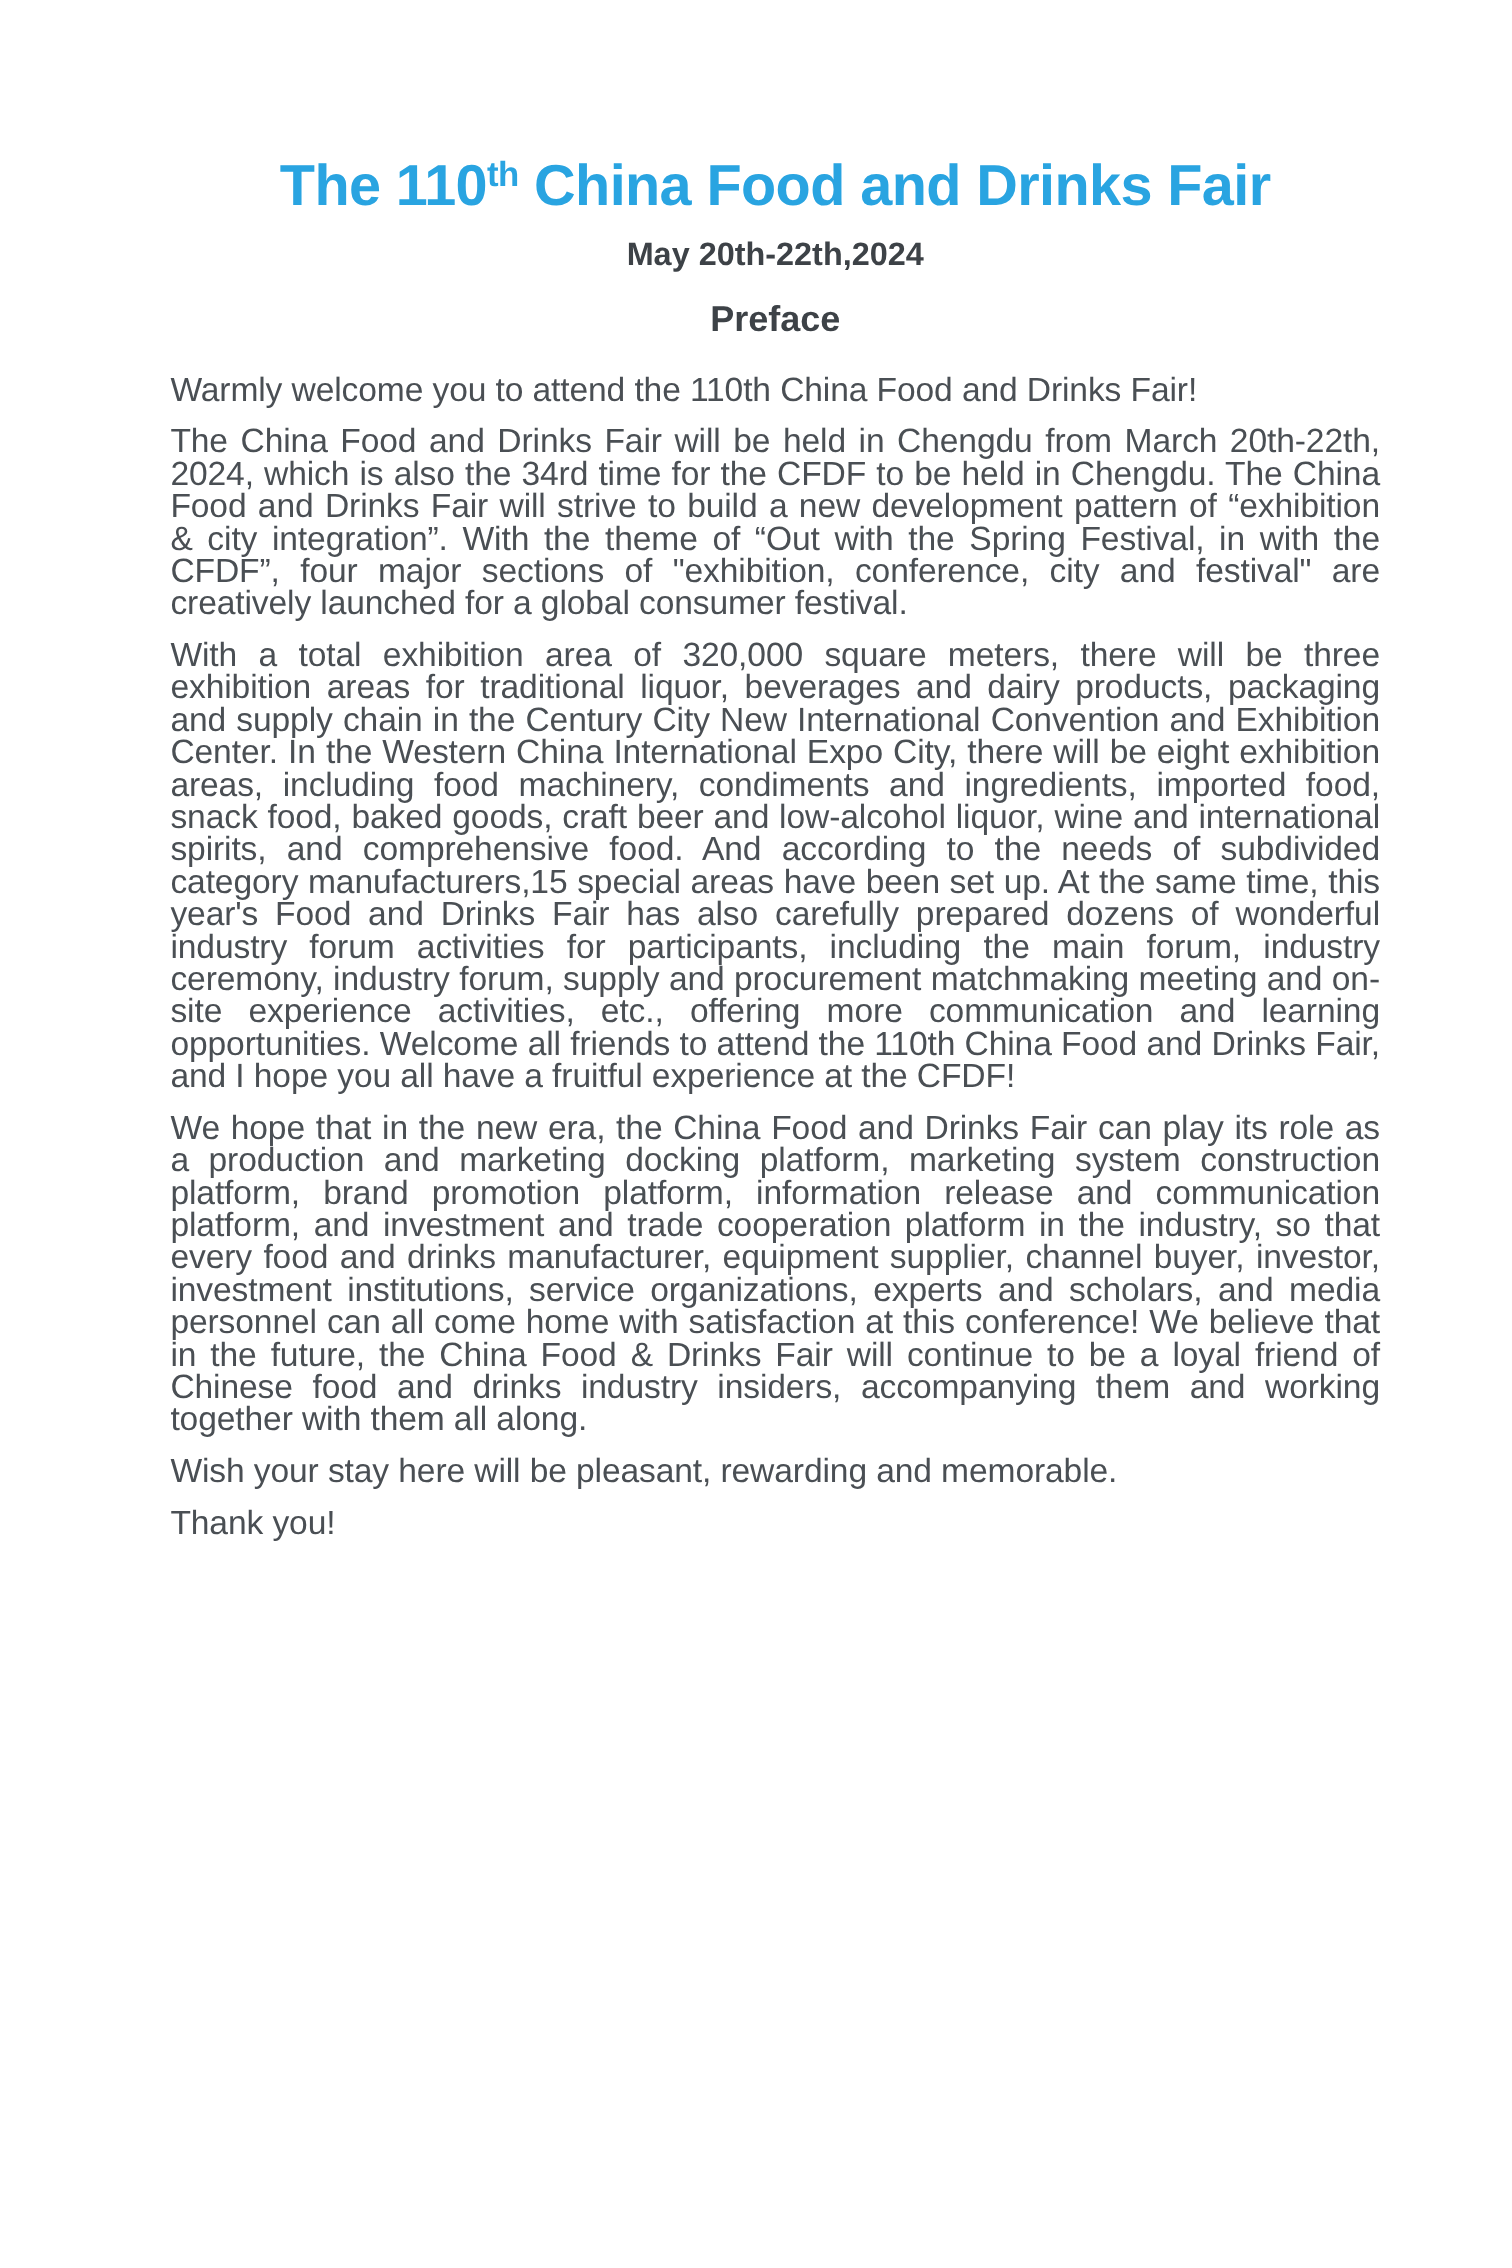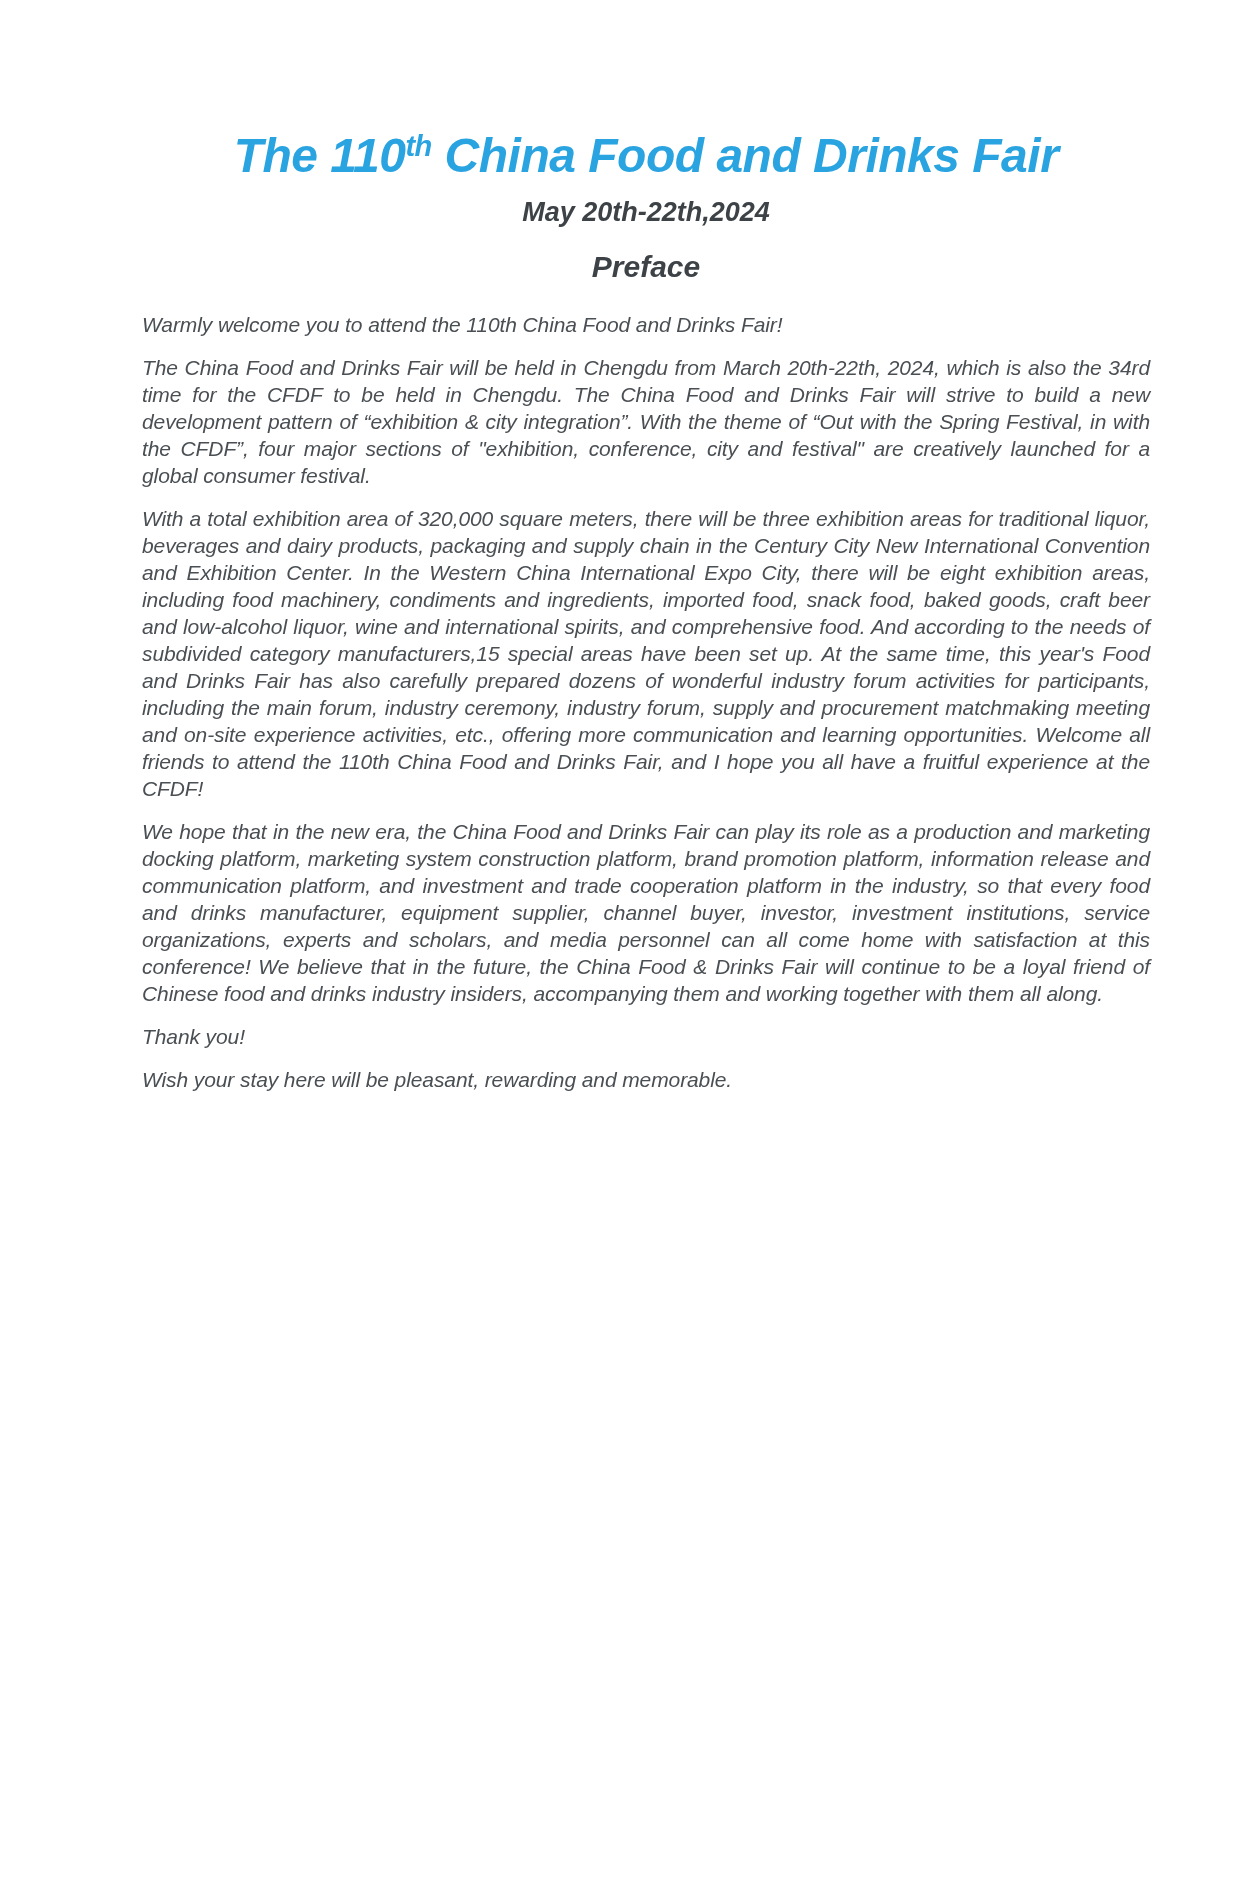--- a/index.html
+++ b/index.html
@@ -7,21 +7,20 @@
     padding: 0;
     background: #ffffff;
   }
   .page {
     position: relative;
     width: 1260px;
     height: 1890px;
     background: #ffffff;
     font-family: "Liberation Sans", sans-serif;
     overflow: hidden;
-    font-style: italic;
   }
   .content {
     margin-left: 142px;
     width: 1008px;
   }
   .doc-title {
     margin: 0;
     padding-top: 128px;
     text-align: center;
     font-size: 48px;
@@ -46,21 +45,21 @@
     font-size: 30px;
     font-weight: bold;
   }
   .salutation {
     margin: 16px 0 0 0;
     font-size: 24px;
     font-weight: bold;
   }
   .body-copy p {
     margin: 16px 0;
-    font-size: 21px;
+    font-size: 28px;
     line-height: 27px;
     text-align: justify;
     letter-spacing: -0.1px;
   }
   .body-copy p.first {
     margin-top: 27px;
   }
   .body-copy p.no-justify {
     text-align: left;
   }
@@ -87,19 +86,19 @@
     <p class="date-line" style="color:#3d4247;">May 20th-22th,2024</p>
 
     <h2 class="preface-heading" style="color:#3d4247;">Preface</h2>
 
 
     <div class="body-copy" style="color:#4a4f54;">
       <p class="first no-justify">Warmly welcome you to attend the 110th China Food and Drinks Fair!</p>
       <p>The China Food and Drinks Fair will be held in Chengdu from March 20th-22th, 2024, which is also the 34rd time for the CFDF to be held in Chengdu. The China Food and Drinks Fair will strive to build a new development pattern of “exhibition &amp; city integration”. With the theme of “Out with the Spring Festival, in with the CFDF”, four major sections of "exhibition, conference, city and festival" are creatively launched for a global consumer festival.</p>
       <p>With a total exhibition area of 320,000 square meters, there will be three exhibition areas for traditional liquor, beverages and dairy products, packaging and supply chain in the Century City New International Convention and Exhibition Center. In the Western China International Expo City, there will be eight exhibition areas, including food machinery, condiments and ingredients, imported food, snack food, baked goods, craft beer and low-alcohol liquor, wine and international spirits, and comprehensive food. And according to the needs of subdivided category manufacturers,15 special areas have been set up. At the same time, this year's Food and Drinks Fair has also carefully prepared dozens of wonderful industry forum activities for participants, including the main forum, industry ceremony, industry forum, supply and procurement matchmaking meeting and on-site experience activities, etc., offering more communication and learning opportunities. Welcome all friends to attend the 110th China Food and Drinks Fair, and I hope you all have a fruitful experience at the CFDF!</p>
       <p>We hope that in the new era, the China Food and Drinks Fair can play its role as a production and marketing docking platform, marketing system construction platform, brand promotion platform, information release and communication platform, and investment and trade cooperation platform in the industry, so that every food and drinks manufacturer, equipment supplier, channel buyer, investor, investment institutions, service organizations, experts and scholars, and media personnel can all come home with satisfaction at this conference! We believe that in the future, the China Food &amp; Drinks Fair will continue to be a loyal friend of Chinese food and drinks industry insiders, accompanying them and working together with them all along.</p>
+      <p class="no-justify">Wish your stay here will be pleasant, rewarding and memorable.</p>
       <p class="no-justify">Thank you!</p>
-      <p class="no-justify">Wish your stay here will be pleasant, rewarding and memorable.</p>
     </div>
 
 
   </div>
 </div>
 
 </body></html>

